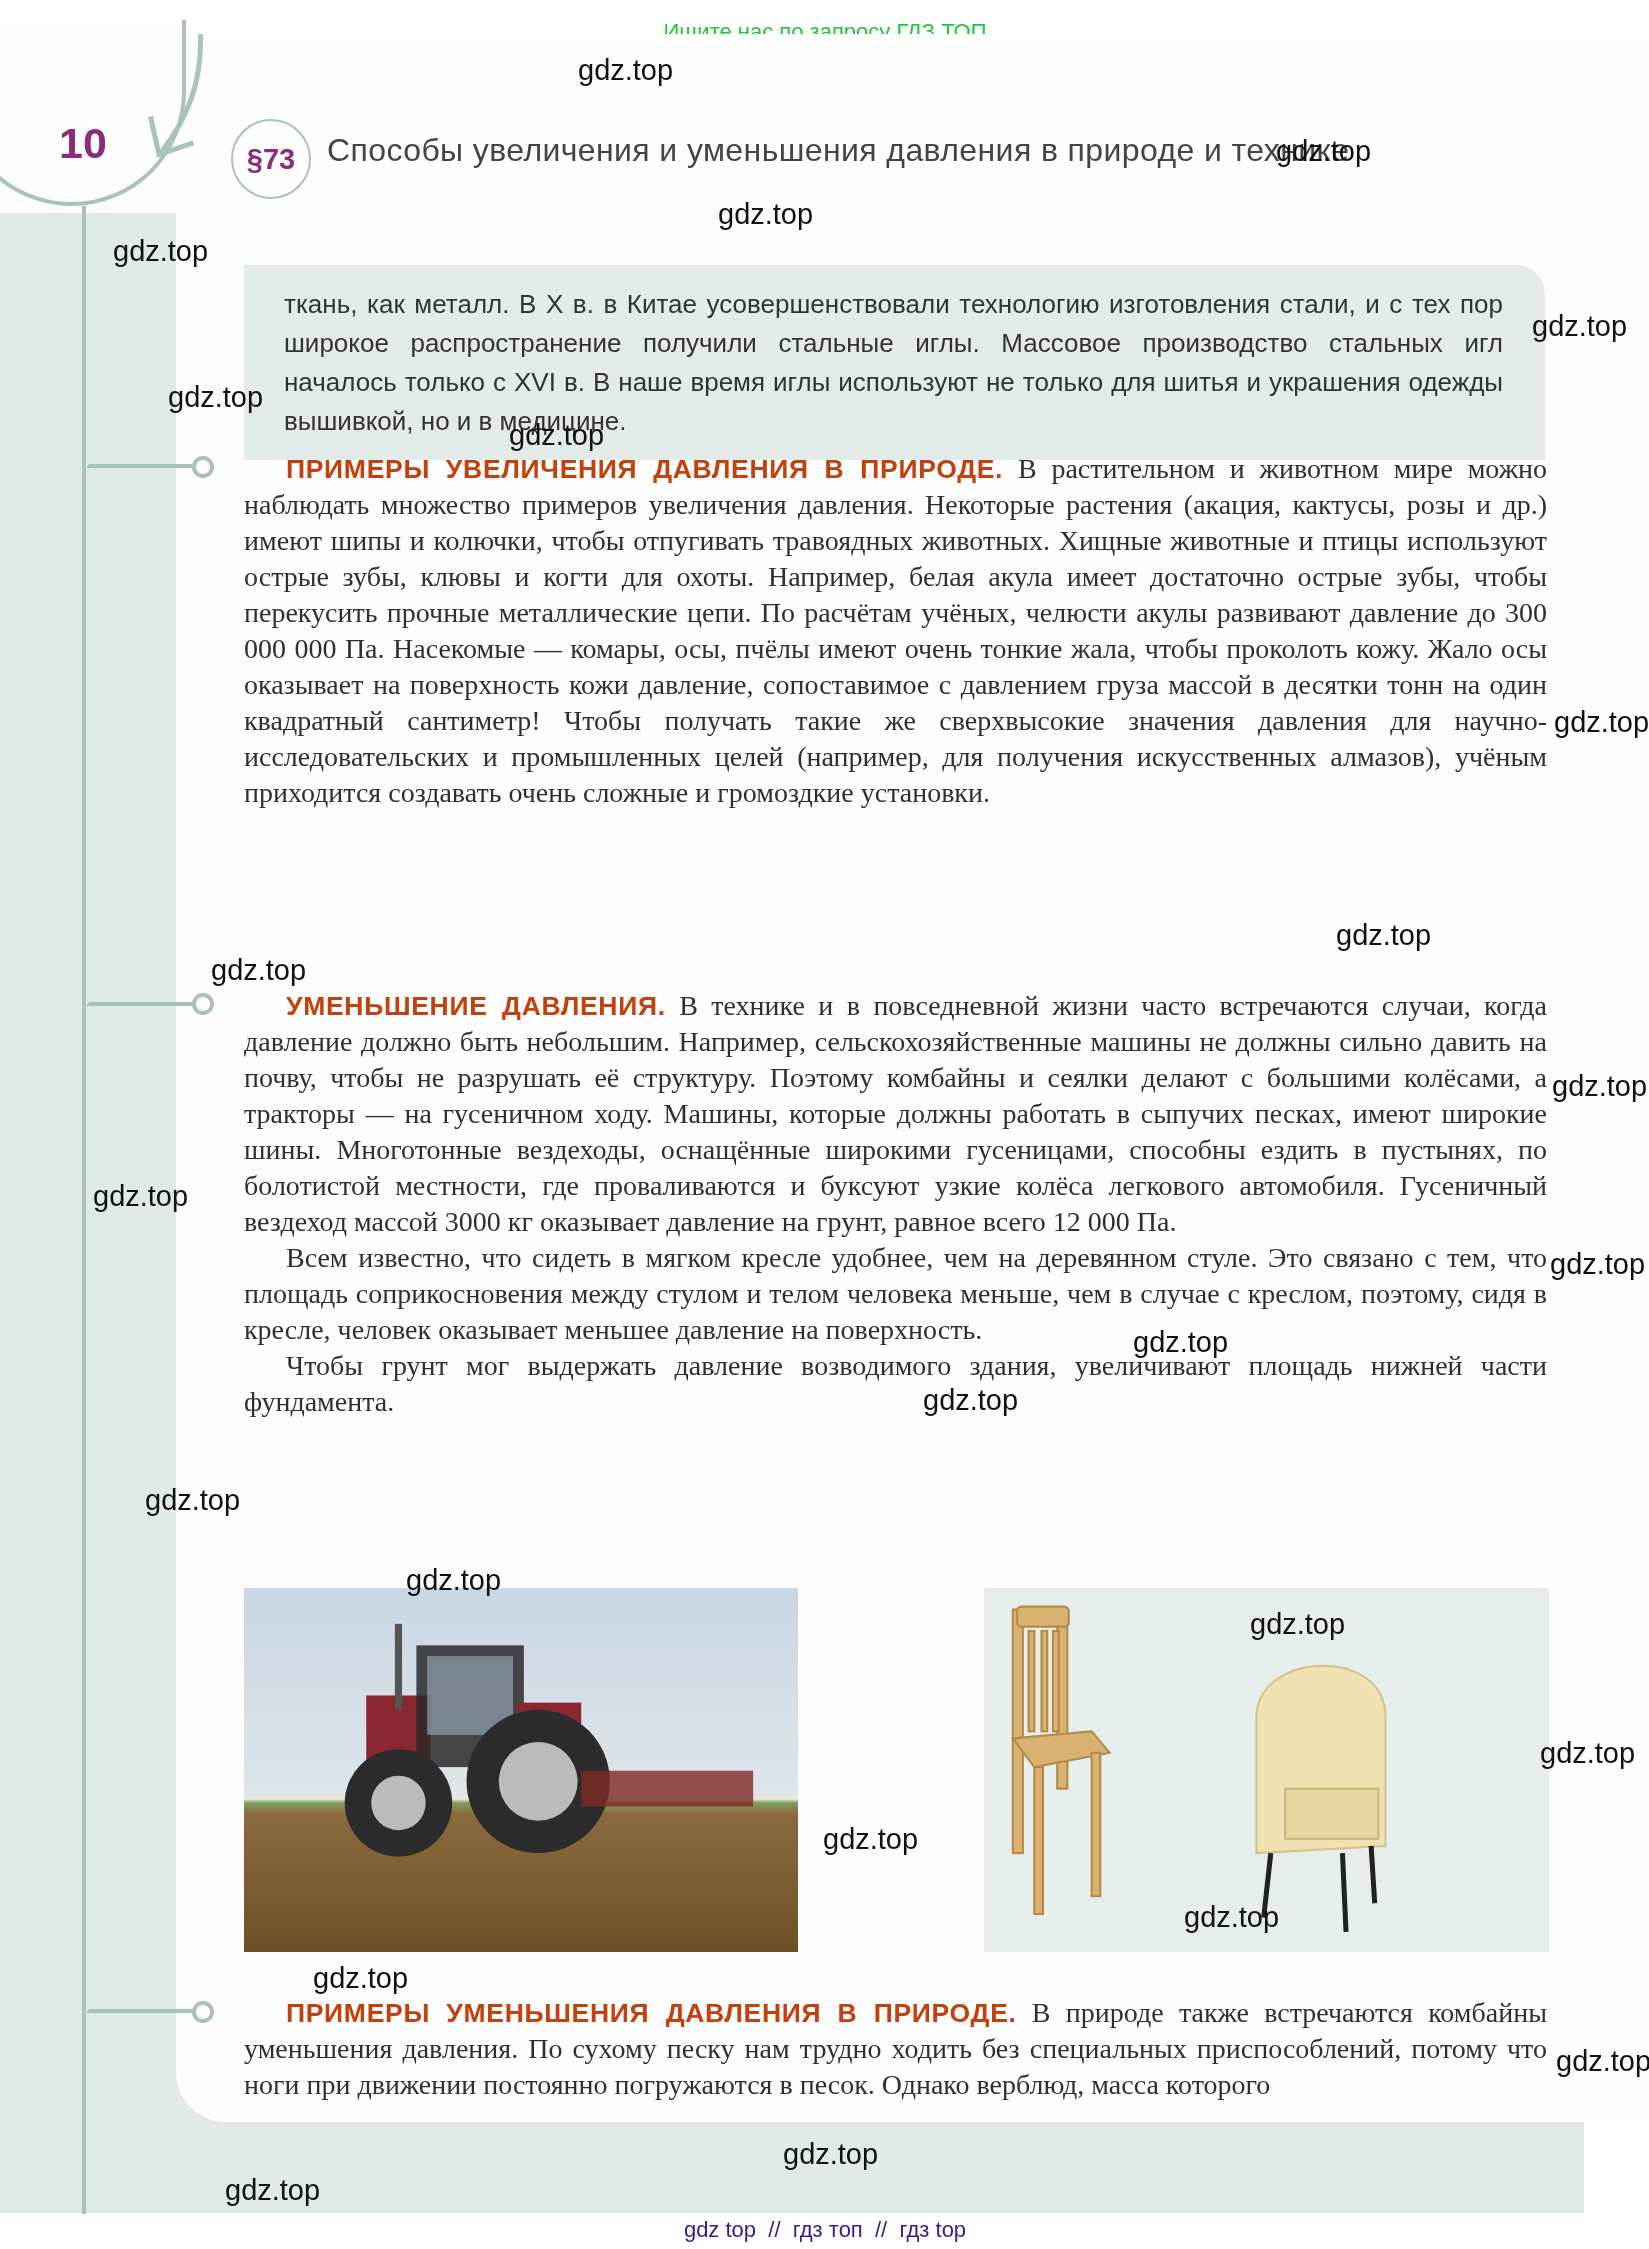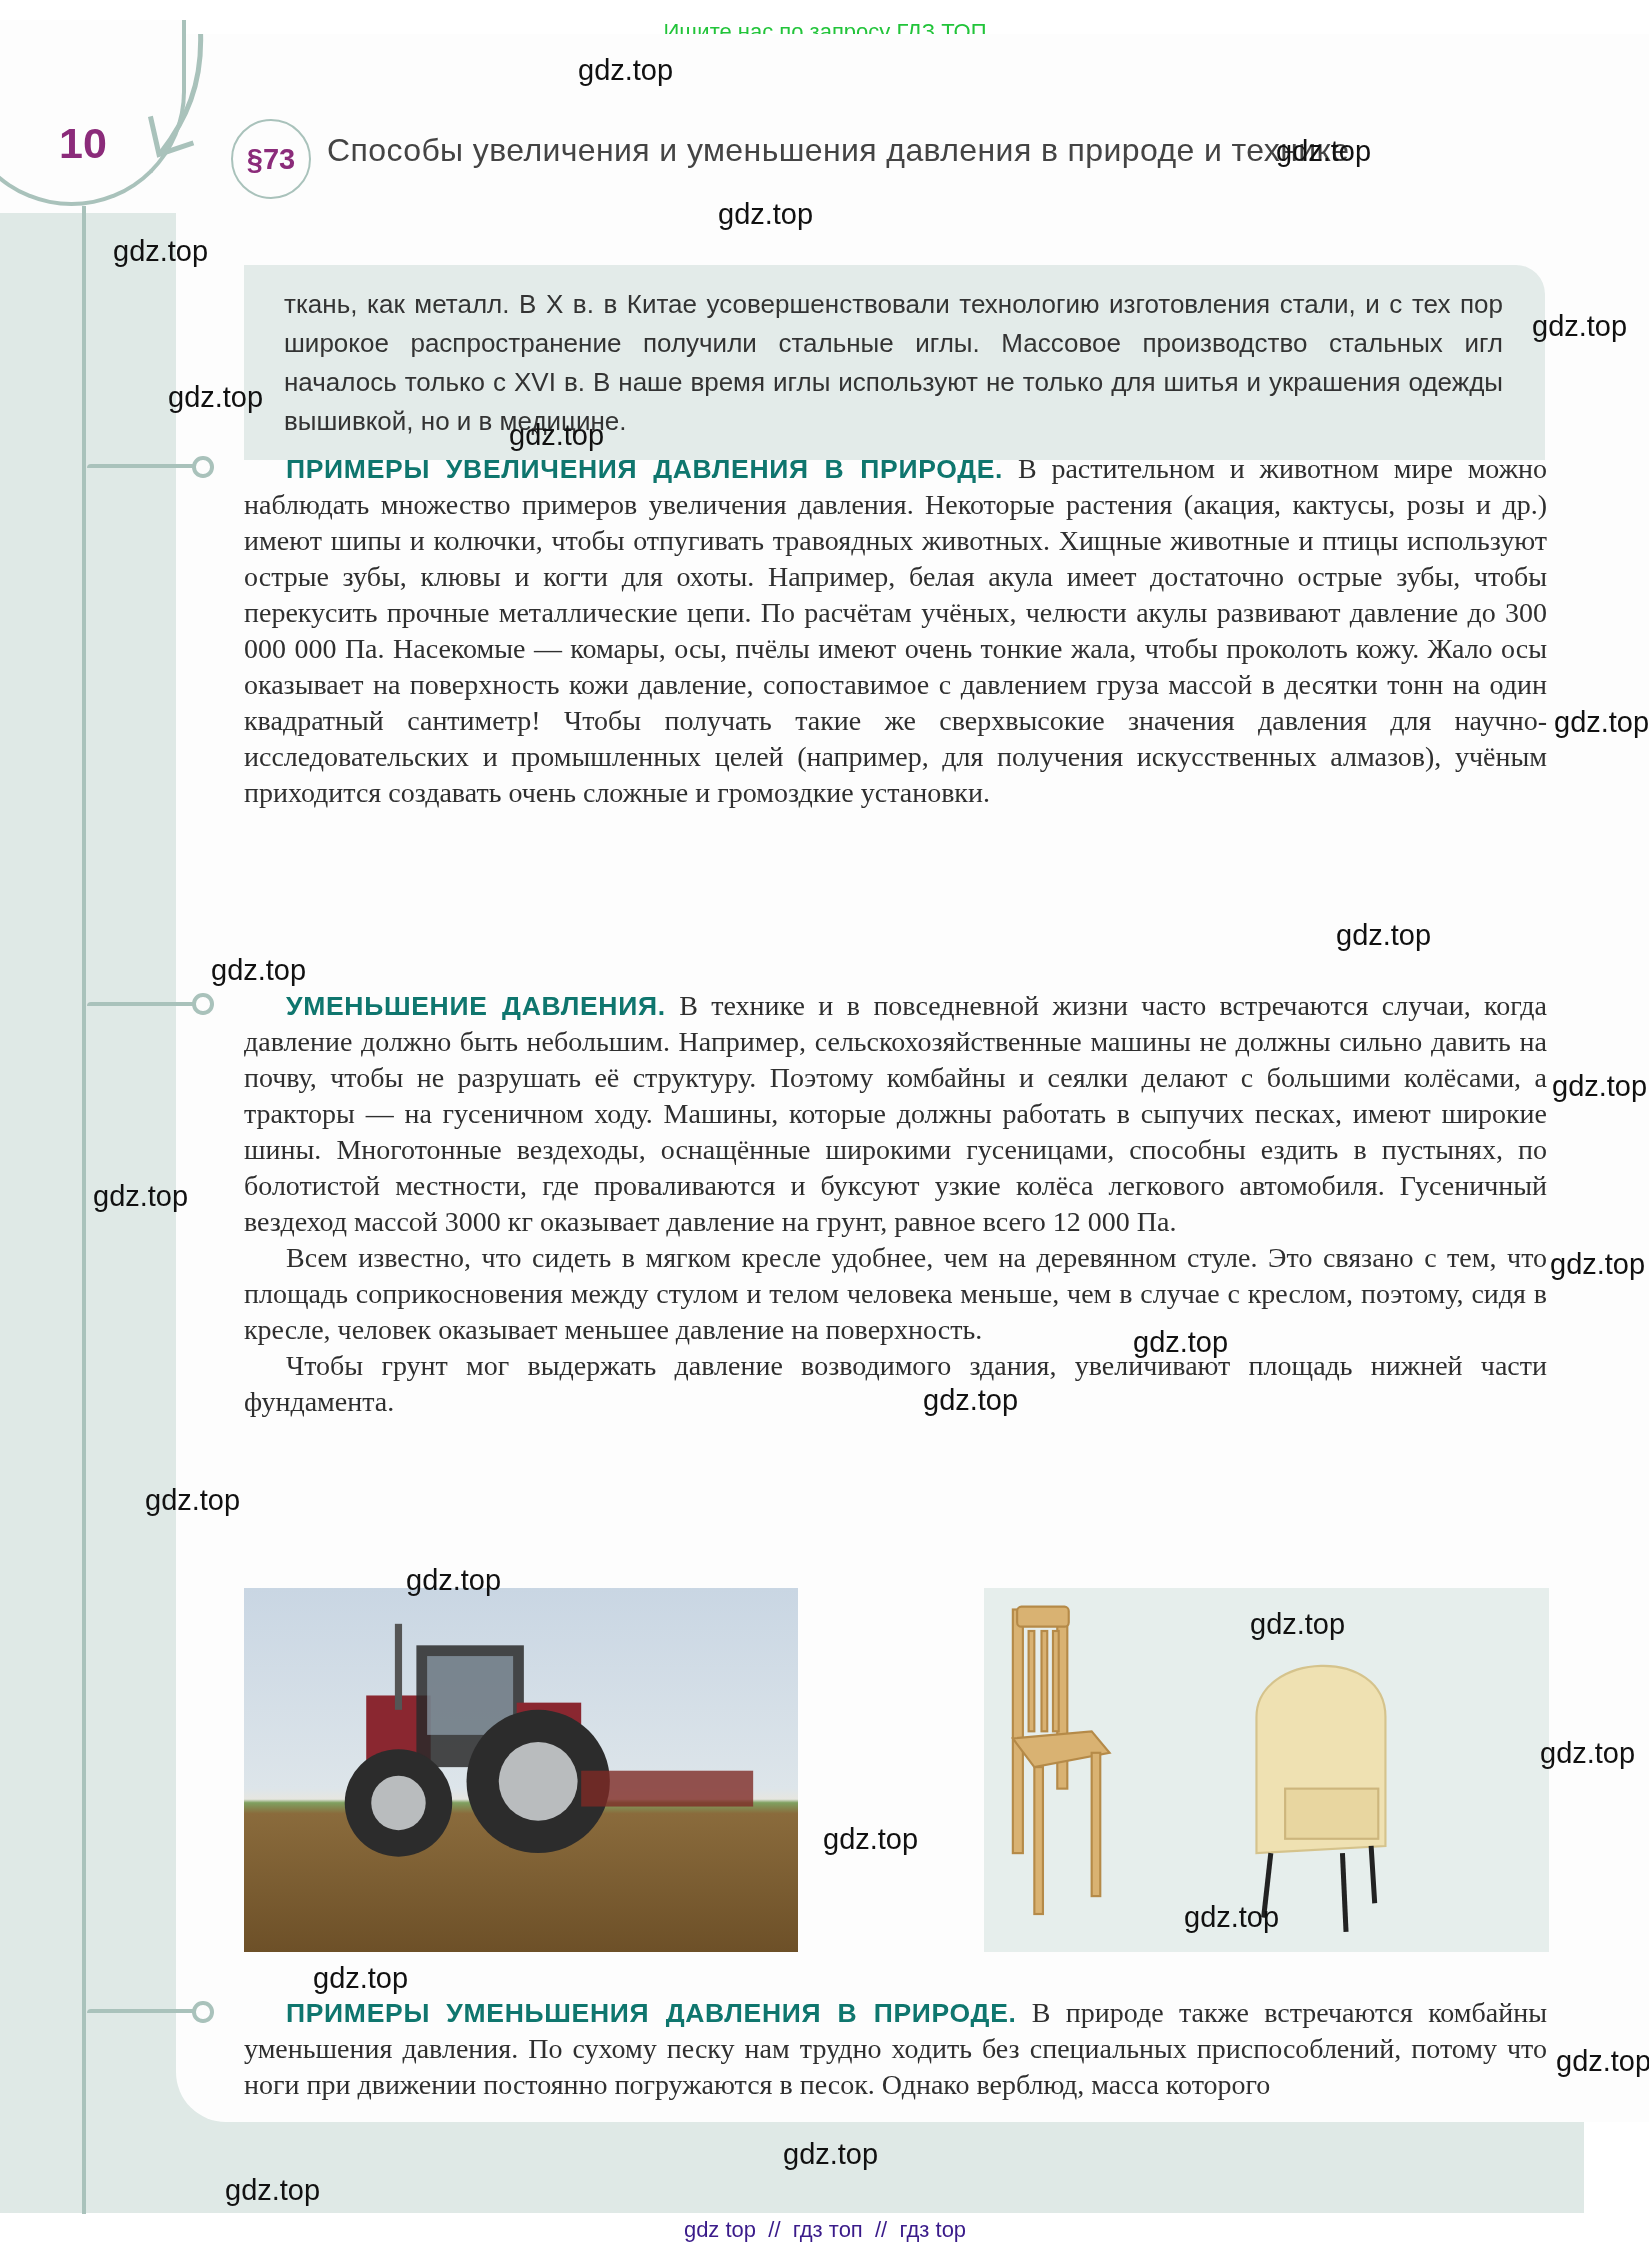--- a/index.html
+++ b/index.html
@@ -24,21 +24,21 @@
 
   .info-box { position: absolute; left: 244px; top: 231px; width: 1301px; height: 195px; background: #e3ebe9; border-top-right-radius: 29px; }
   .info-box p { margin: 0; position: absolute; left: 40px; top: 20px; width: 1219px; font-family: "Liberation Sans", sans-serif; font-size: 26px; line-height: 39px; color: #333; text-align: justify; text-align-last: left; }
 
   .branch { position: absolute; left: 87px; height: 4.3px; background: #a9c2bb; border-top-left-radius: 14.3px; }
   .branch-dot { position: absolute; width: 21.5px; height: 21.5px; border: 4.3px solid #a9c2bb; border-radius: 50%; background: #fdfdfd; box-sizing: border-box; }
 
   .text-block { position: absolute; left: 244px; width: 1303px; font-size: 28px; line-height: 36px; color: #2f2f2f; text-align: justify; text-align-last: left; }
   .text-block p { margin: 0; }
   .text-block .indent { text-indent: 42px; }
-  .head { font-family: "Liberation Sans", sans-serif; font-weight: bold; color: #0f766e; font-size: 26.5px; letter-spacing: 0.7px; }
+  .head { font-family: "Liberation Sans", sans-serif; font-weight: bold; color: #c2410c; font-size: 26.5px; letter-spacing: 0.7px; }
 
   .photo { position: absolute; top: 1588px; height: 364px; overflow: hidden; }
   .photo-tractor { left: 244px; width: 554px; background: linear-gradient(#c9d6e3 0%, #dde5ea 55%, #e6e6e0 58%, #7fa060 59%, #8a6b3c 62%, #6d5028 100%); }
   .photo-chairs { left: 984px; width: 565px; background: #e6eeec; }
 
   .wm { position: absolute; font-family: "Liberation Sans", sans-serif; font-size: 29px; color: #111; white-space: nowrap; }
 </style>
 </head>
 <body>
 

